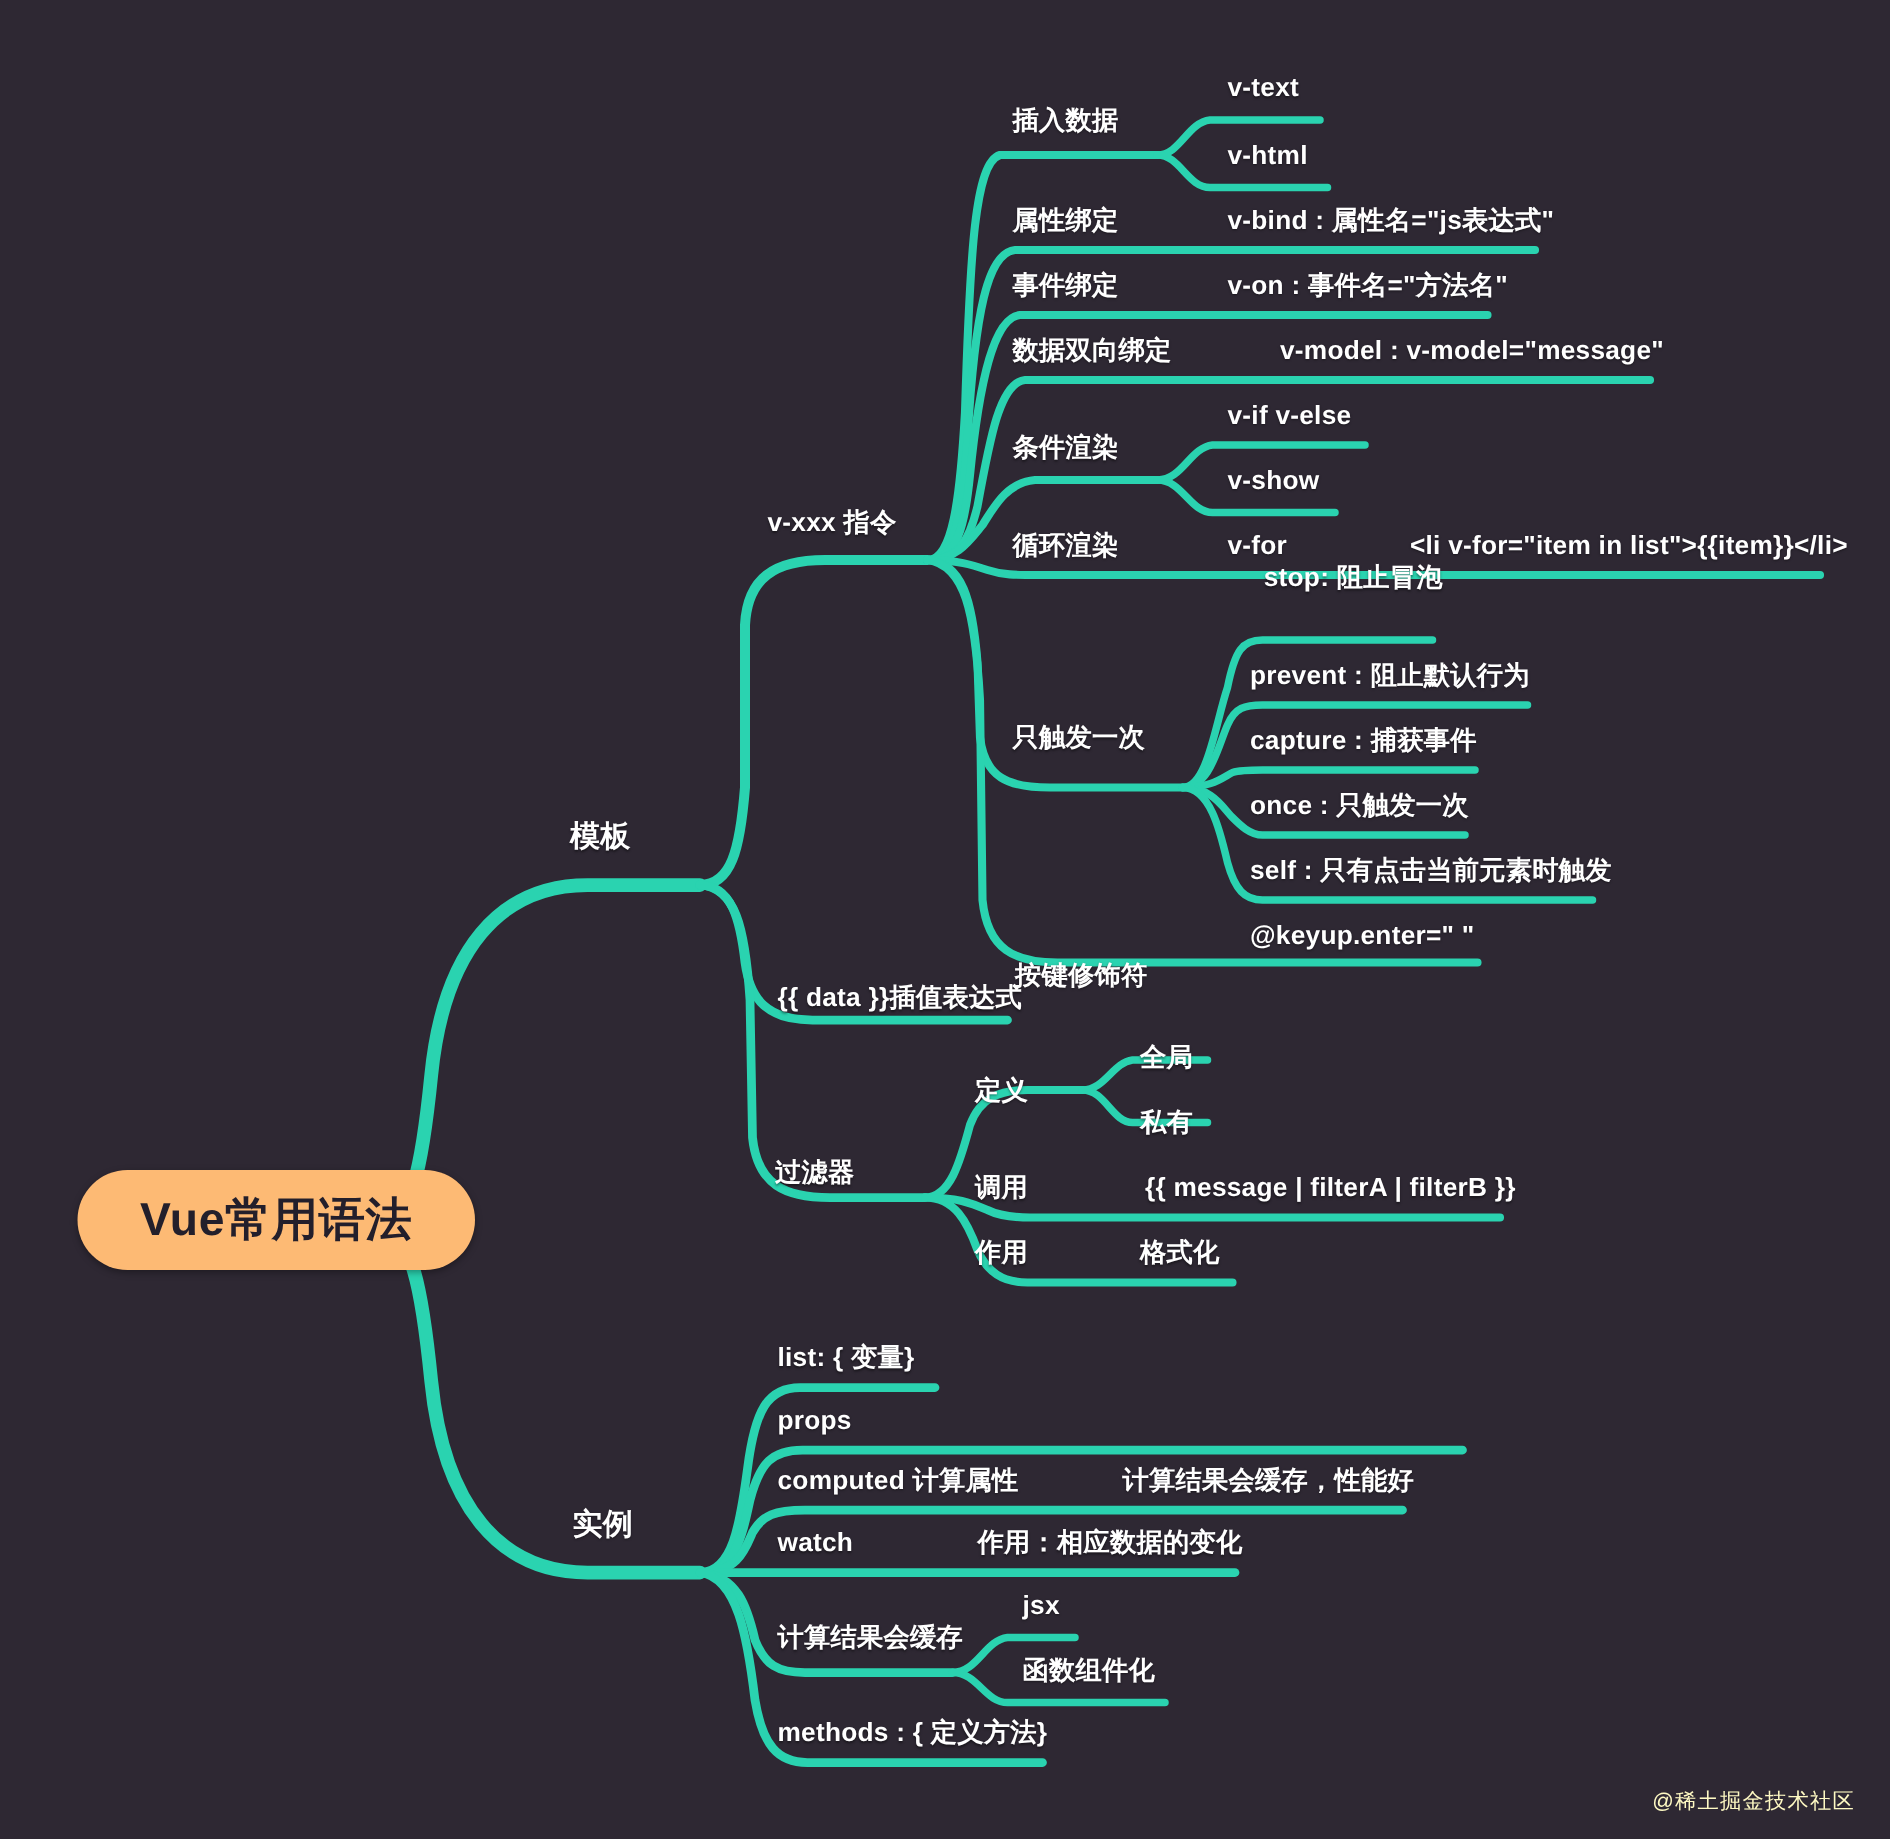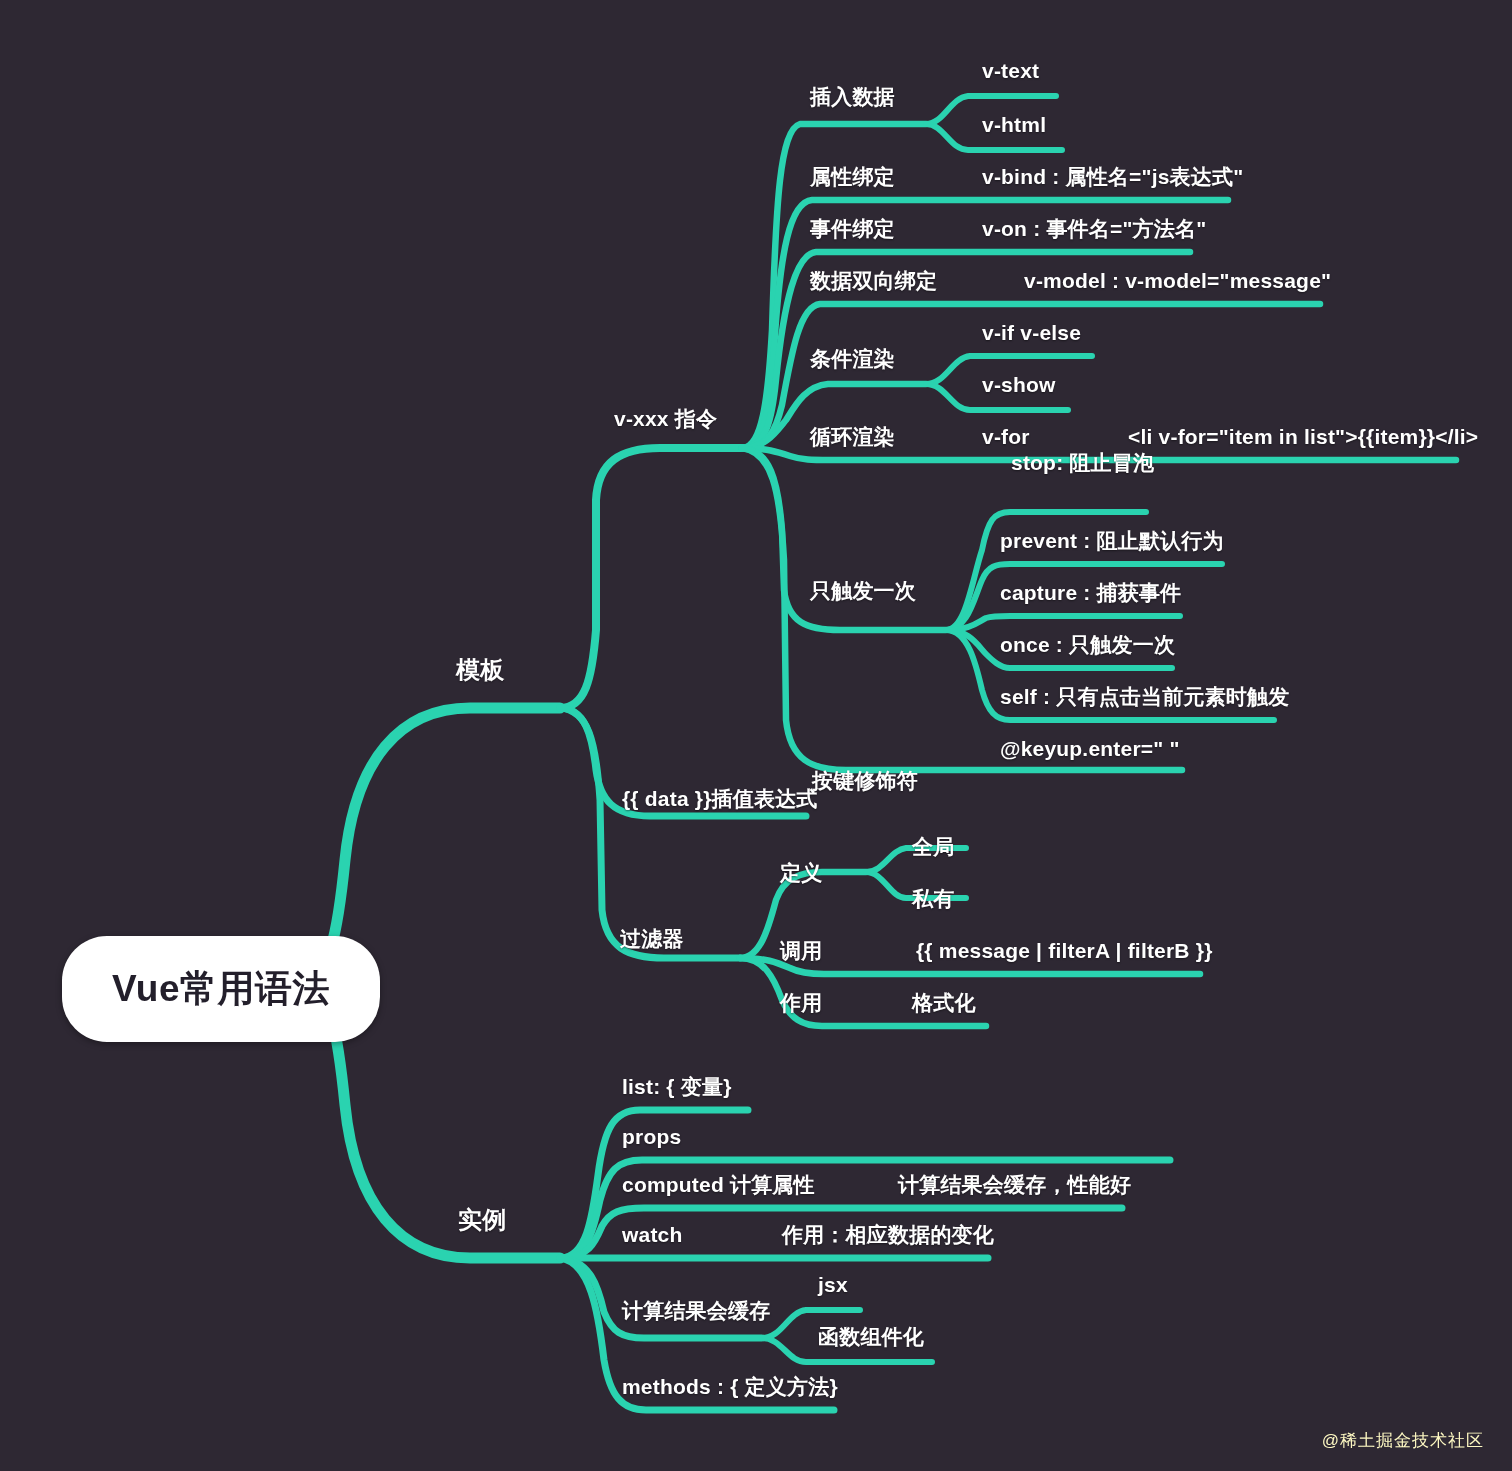--- a/index.html
+++ b/index.html
@@ -19,22 +19,22 @@
     white-space:nowrap;
     line-height:1;
     letter-spacing:.2px;
     text-shadow:0 1px 2px rgba(0,0,0,.45);
   }
   .lbl.s21{font-size:21px;}
   .lbl.s24{font-size:24px;}
   .root-node{
     position:absolute;
     left:62px;top:936px;
-    width:318px;height:106px;
-    background:#ffffff;
+    width:318px;height:80px;
+    background:#fdba74;
     border-radius:45px;
     display:flex;align-items:center;justify-content:center;
     box-shadow:0 2px 6px rgba(0,0,0,.35);
   }
   .root-node span{
     color:#231f2b;
     font-size:37px;
     font-weight:bold;
     letter-spacing:.5px;
   }

